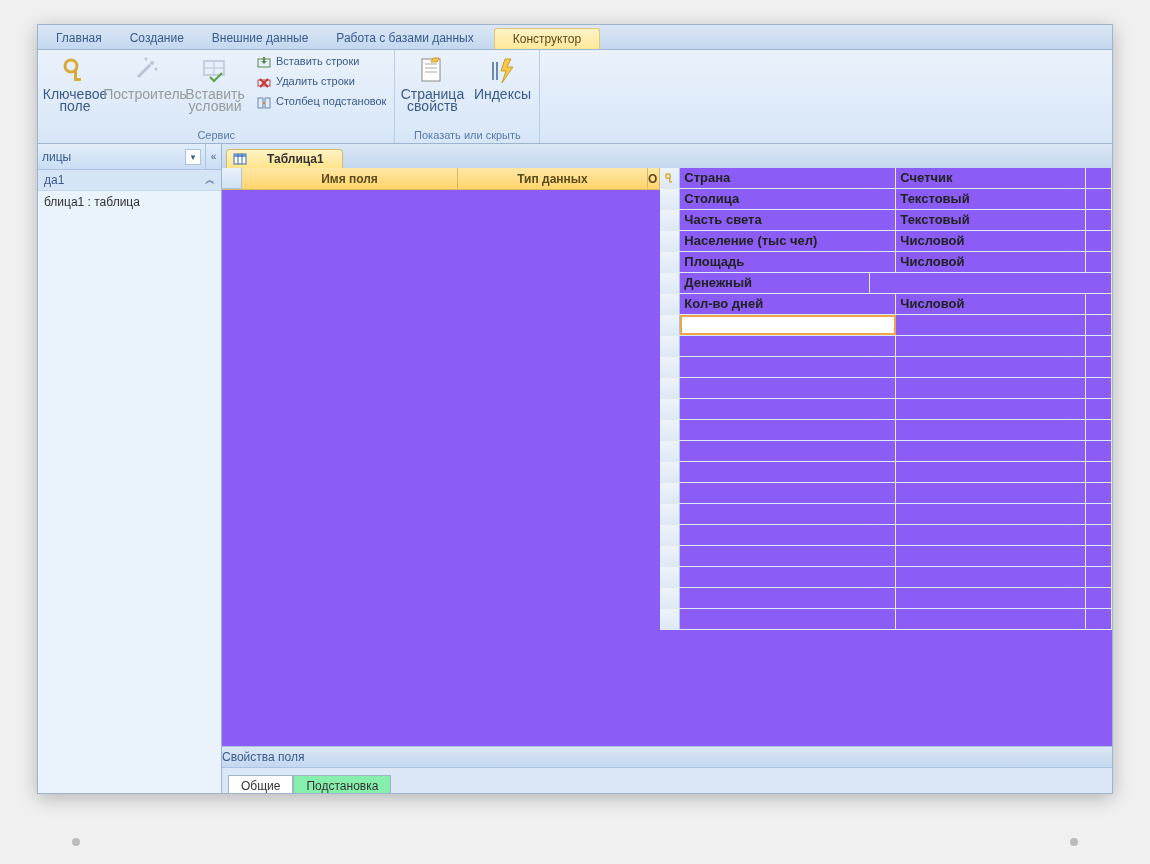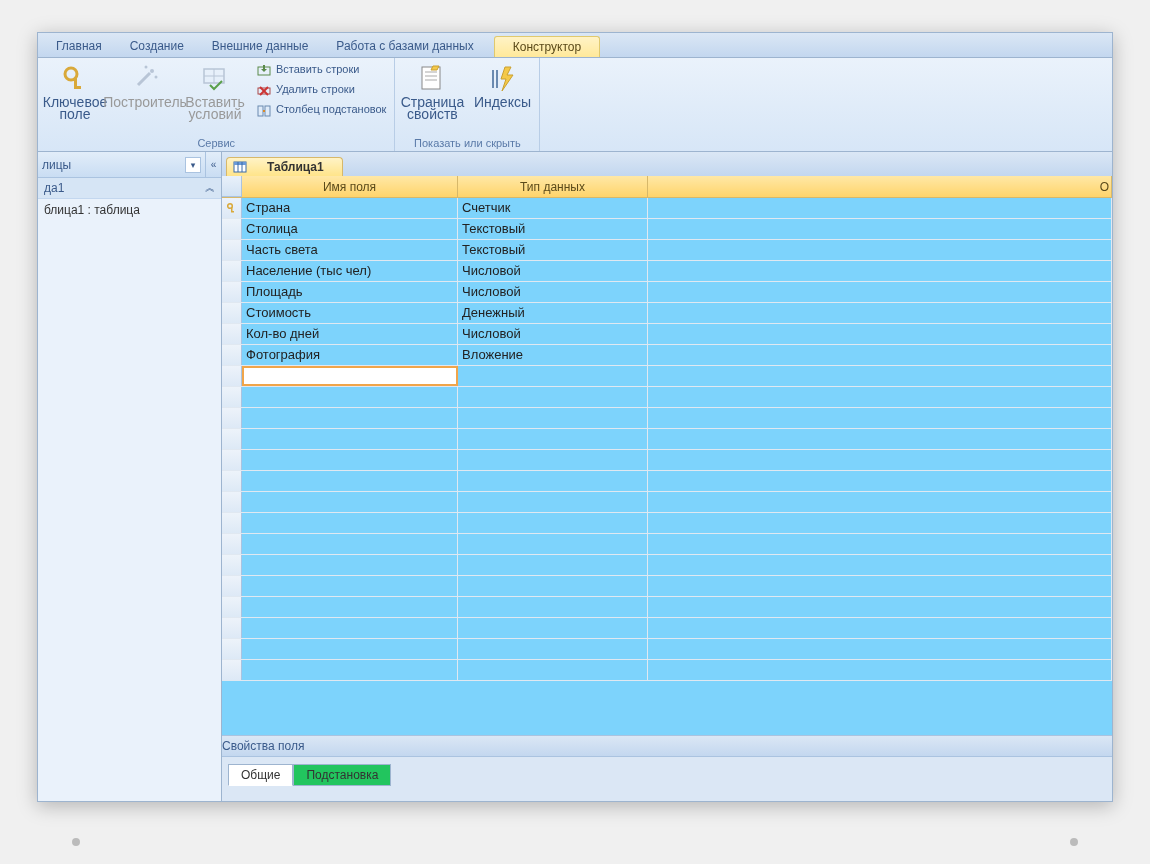--- a/index.html
+++ b/index.html
@@ -7,21 +7,21 @@
     font-family: "Segoe UI", Tahoma, Arial, sans-serif;
     font-size: 12px;
     background: #f0f0f0;
     width: 1150px;
     height: 864px;
     position: relative;
   }
   .app-frame {
     position: absolute;
     left: 37px;
-    top: 32px;
+    top: 24px;
     width: 1076px;
     height: 770px;
     background: #fff;
     box-shadow: 0 4px 18px rgba(0,0,0,0.25);
     overflow: hidden;
     border: 1px solid #9db4cf;
   }
   
   .ribbon-tabs {
     display: flex;
@@ -172,23 +172,23 @@
     border-radius:4px 4px 0 0;
     padding:2px 18px 2px 6px;
     display:flex;align-items:center;gap:20px;
     font-size:12px;
     color:#333;
     font-weight:bold;
   }
   .doc-tab .tico{width:14px;height:14px;}
   .grid-area {
     flex:1;
-    background:#7dd3fc;
+    background:#8b5cf6;
     overflow:hidden;
-    display:flex;flex-direction:column;
+    display:flex;font-weight:bold;
   }
   .grid-headers {
     display:flex;
     background: linear-gradient(#ffe8a6,#ffd46b);
     border-bottom:1px solid #d7b86a;
     height:22px;
   }
   .rowhdr {
     width:20px;
     background: linear-gradient(#e9f1fa,#d2e2f3);
@@ -234,31 +234,31 @@
     background:linear-gradient(#dbe7f5,#c3d7ef);
     text-align:left;
     color:#3a5a8a;
     font-size:12px;
     padding:3px 0;
     border-top:1px solid #aac3e0;
     border-bottom:1px solid #aac3e0;
   }
   .props-tabs{
     background:#dbe7f5;
-    height:44px;
+    height:25px;
     display:flex;
     align-items:flex-start;
     padding:6px 0 14px 6px;
     gap:0;
   }
   .ptab{
     padding:3px 12px;
     font-size:12px;
     border:1px solid #9db4cf;
-    background:#22c55e;
+    background:#86efac;
     color:#333;
     position:relative;
     top:1px;
   }
   .ptab.active{
     background:#fff;
     border-bottom:1px solid #fff;
     z-index:2;
   }
   .dots{
@@ -455,34 +455,27 @@
               <div class="cell desc"></div>
             </div>
             <div class="grow">
               <div class="rh"></div>
               <div class="cell name">Площадь</div>
               <div class="cell type">Числовой</div>
               <div class="cell desc"></div>
             </div>
             <div class="grow">
               <div class="rh"></div>
-              <div class="cell name">Стоимость</div>
               <div class="cell type">Денежный</div>
               <div class="cell desc"></div>
             </div>
             <div class="grow">
               <div class="rh"></div>
               <div class="cell name">Кол-во дней</div>
               <div class="cell type">Числовой</div>
-              <div class="cell desc"></div>
-            </div>
-            <div class="grow">
-              <div class="rh"></div>
-              <div class="cell name">Фотография</div>
-              <div class="cell type">Вложение</div>
               <div class="cell desc"></div>
             </div>
             <div class="grow selected">
               <div class="rh"></div>
               <div class="cell name"></div>
               <div class="cell type"></div>
               <div class="cell desc"></div>
             </div>
             <div class="grow">
               <div class="rh"></div>

